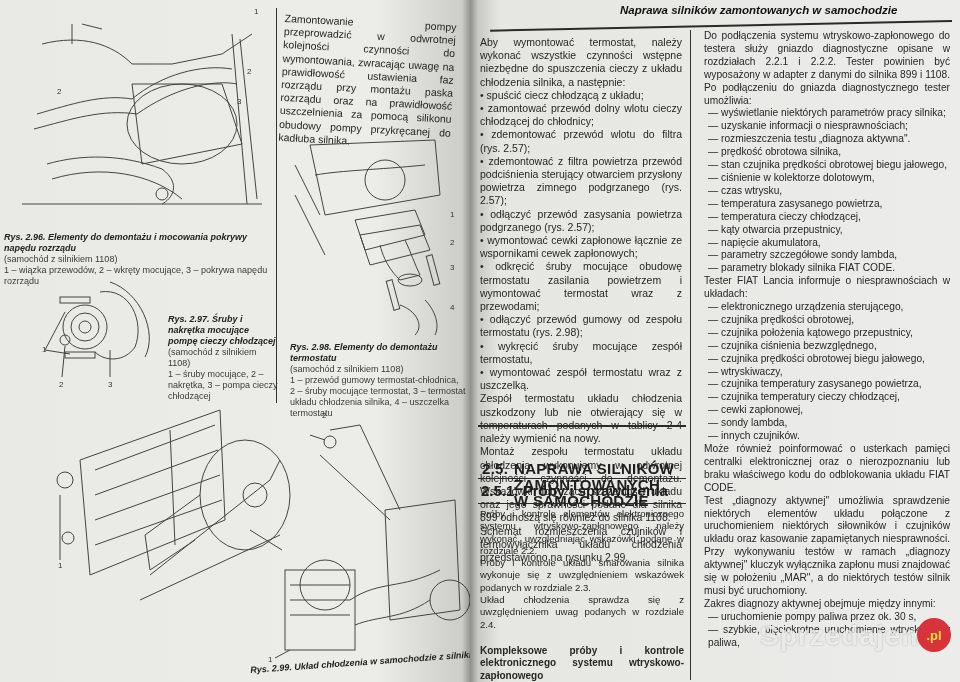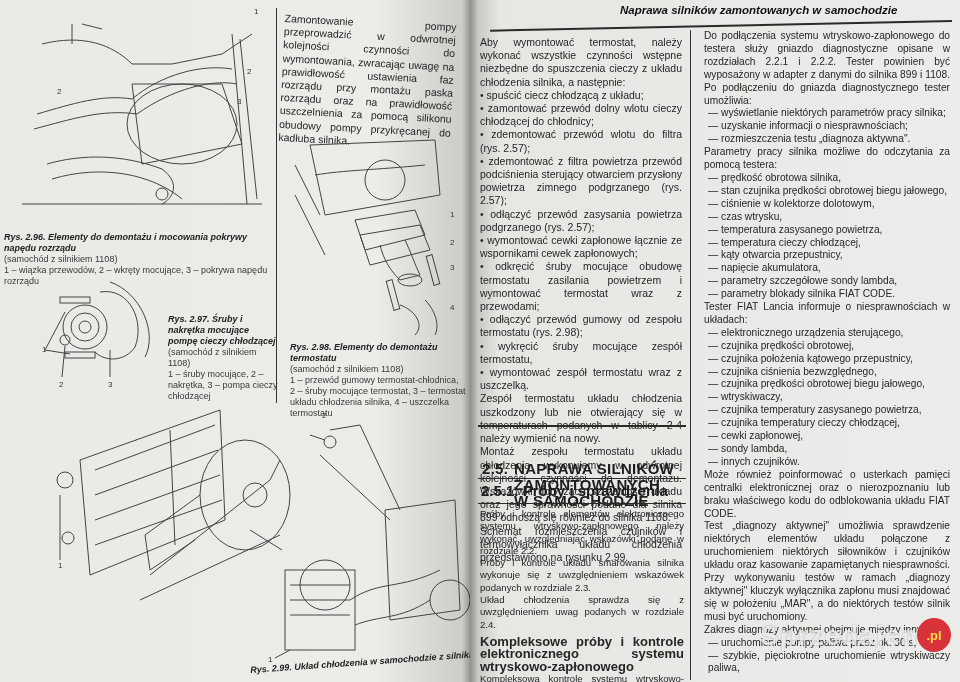--- a/index.html
+++ b/index.html
@@ -191,32 +191,31 @@
   <div class="subsection-title" style="left:481px;top:482px;">
     <span>2.5.1.</span>
     <span>Próby i sprawdzenia</span>
   </div>
   <div class="rule" style="left:478px;top:503px;width:208px;height:1px;"></div>
 
   <div class="body-text" style="left:480px;top:508px;width:204px;font-size:9.6px;line-height:12.3px;">
     <p>Próby i kontrole elementów elektronicznego systemu wtryskowo-zapłonowego należy wykonać, uwzględniając wskazówki podane w rozdziale 2.2.</p>
     <p>Próby i kontrole układu smarowania silnika wykonuje się z uwzględnieniem wskazówek podanych w rozdziale 2.3.</p>
     <p>Układ chłodzenia sprawdza się z uwzględnieniem uwag podanych w rozdziale 2.4.</p>
-    <p class="subhead" style="margin-top:5px;font-size:13px;">Kompleksowe próby i kontrole elektronicznego systemu wtryskowo-zapłonowego</p>
+    <p class="subhead" style="margin-top:14px;font-size:10px;">Kompleksowe próby i kontrole elektronicznego systemu wtryskowo-zapłonowego</p>
     <p>Kompleksową kontrolę systemu wtryskowo-zapłonowego przeprowadza się za pomocą testera FIAT Lancia.</p>
   </div>
 
   <div class="vrule" style="left:690px;top:30px;height:650px;"></div>
 
   <div class="body-text" style="left:704px;top:30px;width:246px;font-size:10.2px;line-height:12.9px;">
     <p>Do podłączenia systemu wtryskowo-zapłonowego do testera służy gniazdo diagnostyczne opisane w rozdziałach 2.2.1 i 2.2.2. Tester powinien być wyposażony w adapter z danymi do silnika 899 i 1108. Po podłączeniu do gniazda diagnostycznego tester umożliwia:</p>
     <p class="dash">wyświetlanie niektórych parametrów pracy silnika;</p>
     <p class="dash">uzyskanie informacji o niesprawnościach;</p>
     <p class="dash">rozmieszczenia testu „diagnoza aktywna".</p>
-    <p>Parametry pracy silnika możliwe do odczytania za pomocą testera:</p>
     <p class="dash">prędkość obrotowa silnika,</p>
     <p class="dash">stan czujnika prędkości obrotowej biegu jałowego,</p>
     <p class="dash">ciśnienie w kolektorze dolotowym,</p>
     <p class="dash">czas wtrysku,</p>
     <p class="dash">temperatura zasysanego powietrza,</p>
     <p class="dash">temperatura cieczy chłodzącej,</p>
     <p class="dash">kąty otwarcia przepustnicy,</p>
     <p class="dash">napięcie akumulatora,</p>
     <p class="dash">parametry szczegółowe sondy lambda,</p>
     <p class="dash">parametry blokady silnika FIAT CODE.</p>

